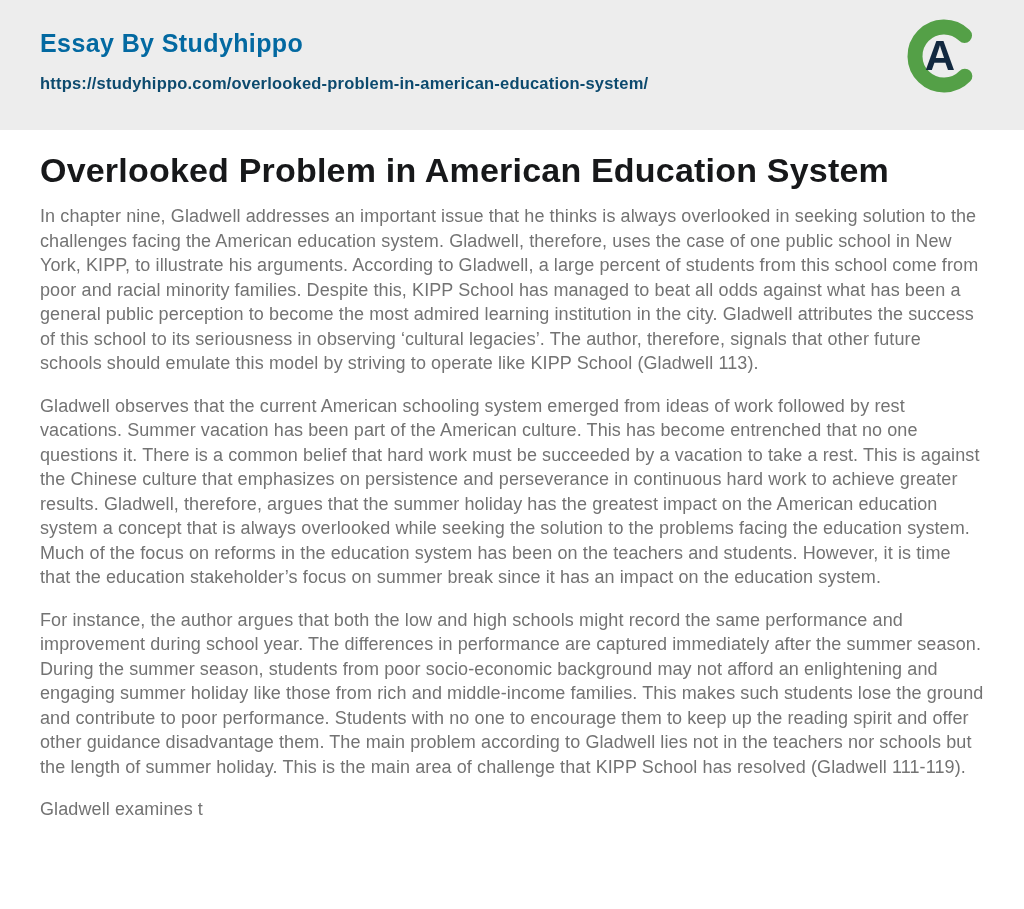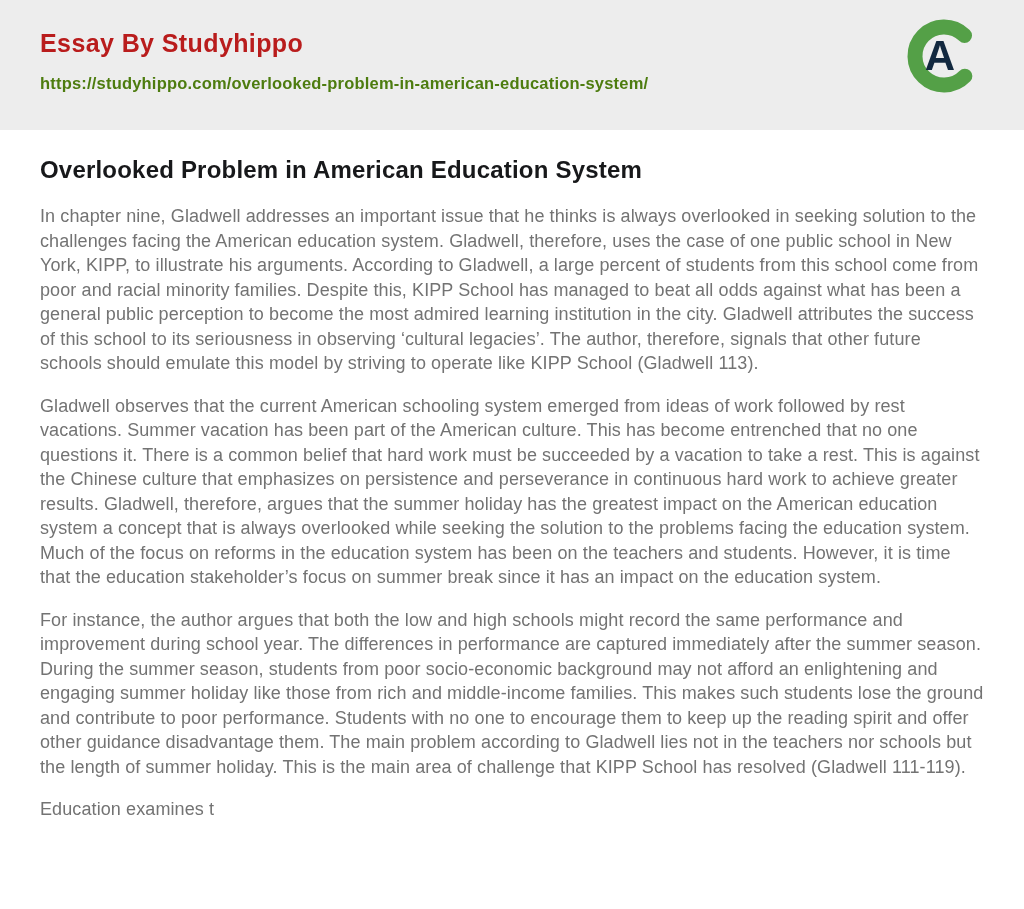--- a/index.html
+++ b/index.html
@@ -14,31 +14,31 @@
 
   
   .header {
     position: relative;
     background: #ededed;
     height: 130px;
     padding: 30px 40px 0 40px;
   }
   .brand {
     display: block;
-    color: #b91c1c;
+    color: #0369a1;
     font-size: 25px;
     font-weight: 700;
     letter-spacing: 0.4px;
     text-decoration: none;
     line-height: 1.1;
   }
   .url {
     display: block;
     margin-top: 16px;
-    color: #4d7c0f;
+    color: #0c4a6e;
     font-size: 16.5px;
     font-weight: 600;
     letter-spacing: 0.2px;
     text-decoration: none;
   }
   .logo {
     position: absolute;
     top: 16px;
     right: 40px;
     width: 80px;
@@ -47,21 +47,21 @@
   }
   .logo svg { display: block; width: 100%; height: 100%; }
 
   
   .content {
     padding: 22px 40px 0 40px;
   }
   h1.title {
     margin: 0 14px 16px 0;
     max-width: 850px;
-    font-size: 24px;
+    font-size: 34px;
     line-height: 36px;
     font-weight: 700;
     color: #17181a;
     letter-spacing: 0.2px;
   }
   p.para {
     margin: 0 0 18px 0;
     font-size: 18px;
     line-height: 24.5px;
     color: #737373;
@@ -80,14 +80,14 @@
       <text x="36" y="54" font-size="42" font-weight="bold" fill="#12283f" text-anchor="middle" font-family="Liberation Sans, sans-serif">A</text>
     </svg>
   </div>
 </div>
 
 <div class="content">
   <h1 class="title">Overlooked Problem in American Education System</h1>
   <p class="para">In chapter nine, Gladwell addresses an important issue that he thinks is always overlooked in seeking solution to the challenges facing the American education system. Gladwell, therefore, uses the case of one public school in New York, KIPP, to illustrate his arguments. According to Gladwell, a large percent of students from this school come from poor and racial minority families. Despite this, KIPP School has managed to beat all odds against what has been a general public perception to become the most admired learning institution in the city. Gladwell attributes the success of this school to its seriousness in observing ‘cultural legacies’. The author, therefore, signals that other future schools should emulate this model by striving to operate like KIPP School (Gladwell 113).</p>
   <p class="para">Gladwell observes that the current American schooling system emerged from ideas of work followed by rest vacations. Summer vacation has been part of the American culture. This has become entrenched that no one questions it. There is a common belief that hard work must be succeeded by a vacation to take a rest. This is against the Chinese culture that emphasizes on persistence and perseverance in continuous hard work to achieve greater results. Gladwell, therefore, argues that the summer holiday has the greatest impact on the American education system a concept that is always overlooked while seeking the solution to the problems facing the education system. Much of the focus on reforms in the education system has been on the teachers and students. However, it is time that the education stakeholder’s focus on summer break since it has an impact on the education system.</p>
   <p class="para">For instance, the author argues that both the low and high schools might record the same performance and improvement during school year. The differences in performance are captured immediately after the summer season. During the summer season, students from poor socio-economic background may not afford an enlightening and engaging summer holiday like those from rich and middle-income families. This makes such students lose the ground and contribute to poor performance. Students with no one to encourage them to keep up the reading spirit and offer other guidance disadvantage them. The main problem according to Gladwell lies not in the teachers nor schools but the length of summer holiday. This is the main area of challenge that KIPP School has resolved (Gladwell 111-119).</p>
-  <p class="para">Education examines t</p>
+  <p class="para">Gladwell examines t</p>
 </div>
 
 </body></html>

